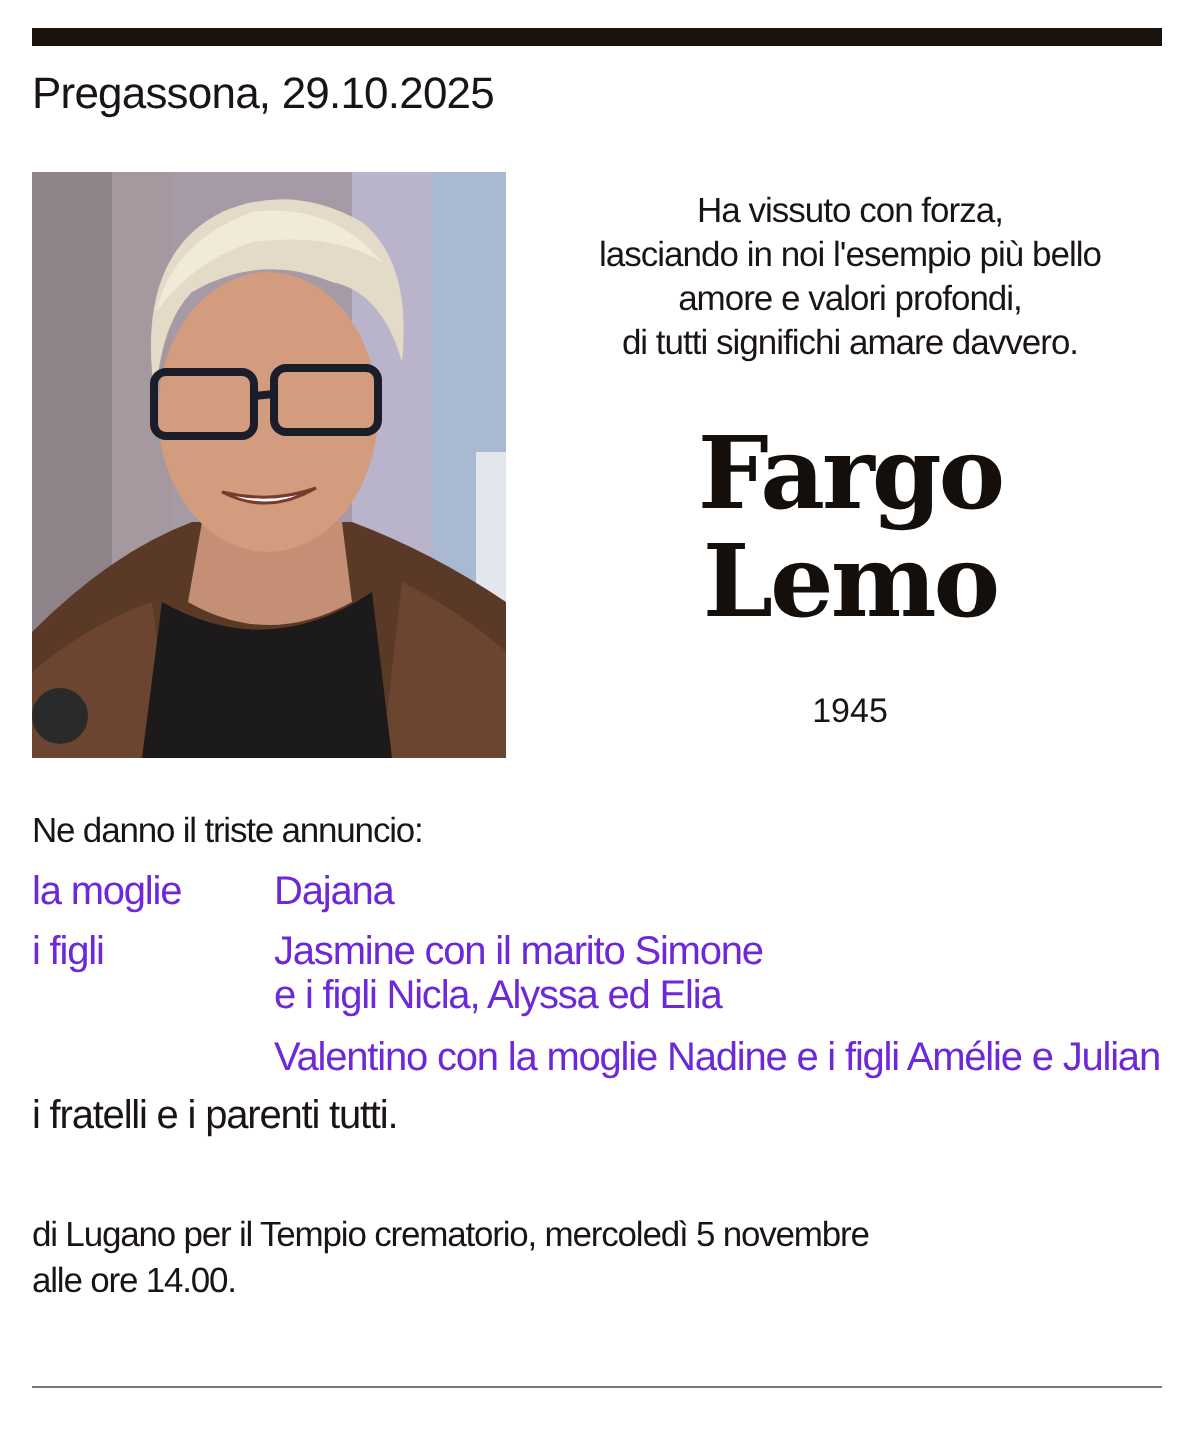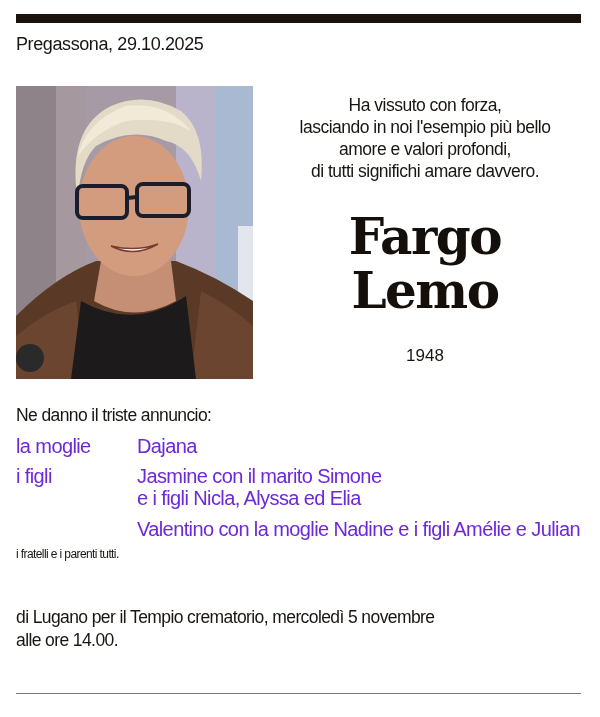--- a/index.html
+++ b/index.html
@@ -20,21 +20,21 @@
       left: 16px;
       top: 14px;
       width: 565px;
       height: 9px;
       background: #1a120b;
     }
     .place-date {
       position: absolute;
       left: 16px;
       top: 34px;
-      font-size: 18px;
+      font-size: 22px;
       letter-spacing: -0.4px;
       color: #1a1512;
     }
     .photo {
       position: absolute;
       left: 16px;
       top: 86px;
       width: 237px;
       height: 293px;
       overflow: hidden;
@@ -90,21 +90,21 @@
       color: #6d28d9;
       white-space: nowrap;
     }
     .row .rel { position: absolute; left: 16px; }
     .row .who { position: absolute; left: 137px; }
     .row .who div { line-height: 22px; }
     .closing {
       position: absolute;
       left: 16px;
       top: 547px;
-      font-size: 12px;
+      font-size: 20px;
       letter-spacing: -0.6px;
     }
     .ceremony {
       position: absolute;
       left: 16px;
       top: 606px;
       width: 580px;
       font-size: 17.5px;
       line-height: 23px;
       letter-spacing: -0.6px;
@@ -165,21 +165,21 @@
   <div>lasciando in noi l'esempio più bello</div>
   <div>amore e valori profondi,</div>
   <div>di tutti significhi amare davvero.</div>
 </div>
 
 <div class="name">
   <div>Fargo</div>
   <div>Lemo</div>
 </div>
 
-<div class="year">1948</div>
+<div class="year">1945</div>
 
 <div class="announce">Ne danno il triste annuncio:</div>
 
 <div class="row" style="top:435px; left:0; width:600px; height:24px;">
   <span class="rel">la moglie</span>
   <span class="who">
     <div>Dajana</div>
   </span>
 </div>
 

